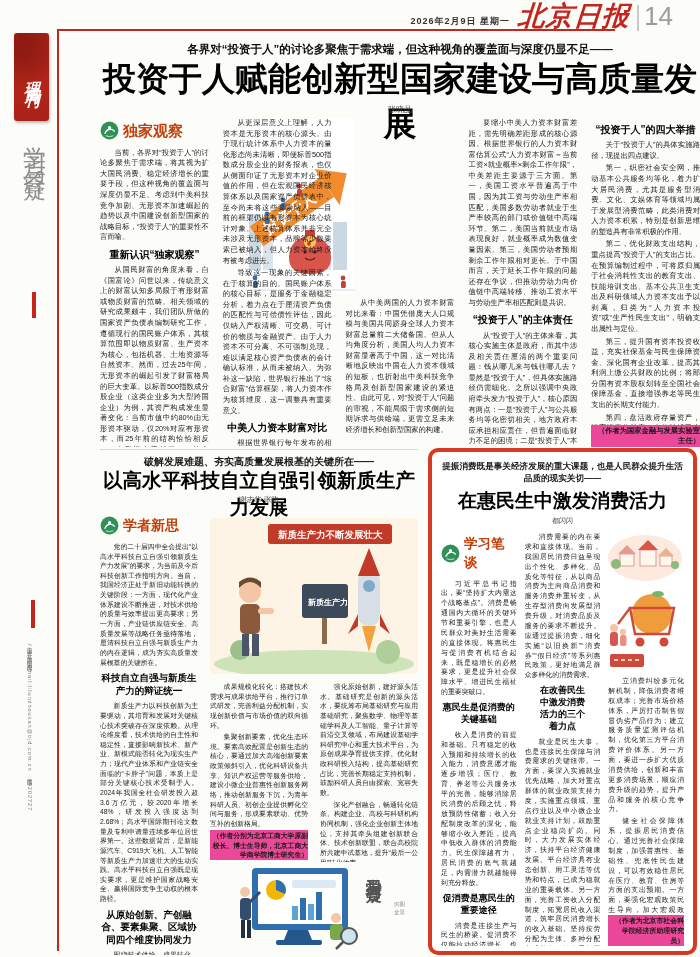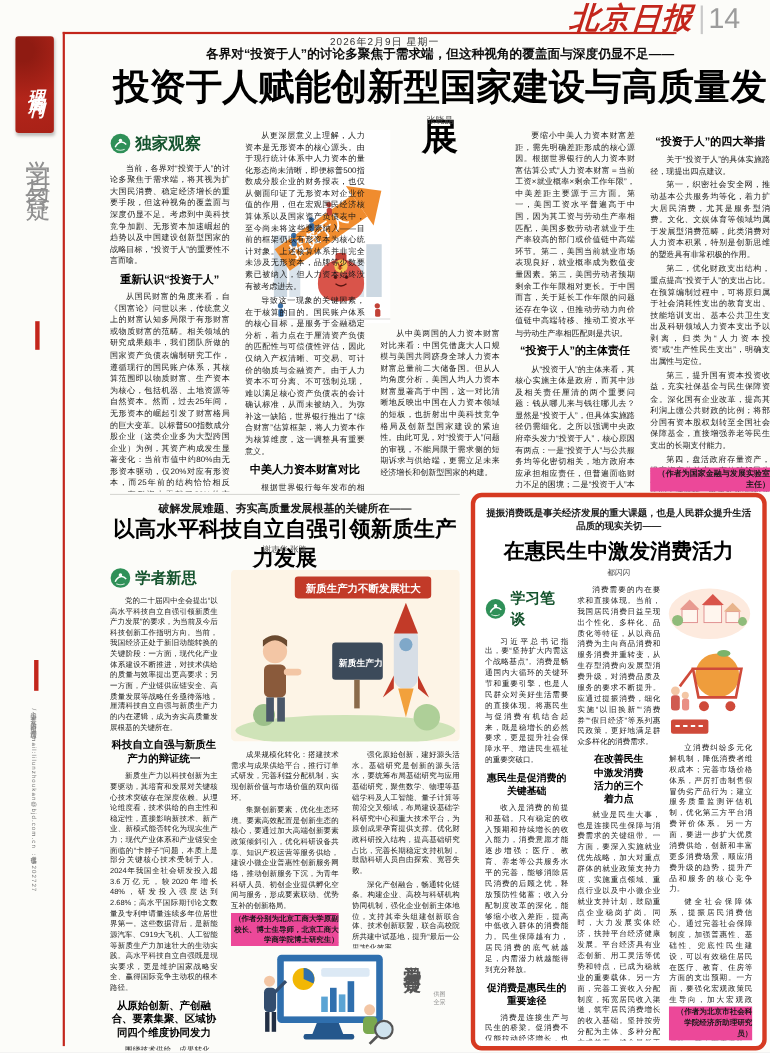--- a/index.html
+++ b/index.html
@@ -1,20 +1,20 @@
 <!DOCTYPE html>
 <html><head>
 <meta charset="utf-8">
 <style>
   html,body{margin:0;padding:0;background:#e8e8e8;}
   .page{position:relative;width:700px;height:957px;background:#fcfcf9;overflow:hidden;
         font-family:"Liberation Sans","DejaVu Sans",sans-serif;color:#1a1a1a;}
   
-  .hd-date{position:absolute;left:300px;top:32px;width:210px;text-align:left;
-           font-size:9px;font-weight:normal;color:#333;letter-spacing:1px;}
+  .hd-date{position:absolute;left:300px;top:15px;width:210px;text-align:right;
+           font-size:9px;font-weight:bold;color:#333;letter-spacing:1px;}
   .masthead{position:absolute;left:518px;top:0px;width:116px;font-size:27px;line-height:32px;
             color:#c3261c;font-weight:bold;font-style:italic;transform:skewX(-4deg);letter-spacing:1px;}
   .pg-div{position:absolute;left:637px;top:5px;width:2px;height:26px;background:#c9c9c9;}
   .pg-num{position:absolute;left:644px;top:1px;font-size:26px;color:#9c9c9c;font-weight:300;}
   .hd-line{position:absolute;left:57px;top:29px;width:558px;height:2px;background:#c3261c;}
   .v-line{position:absolute;left:57px;top:29px;width:2px;height:922px;background:#c3261c;}
   
   .sec-box{position:absolute;left:14px;top:33px;width:35px;height:88px;border-radius:3px;
            background:radial-gradient(circle at 20% 15%,#8f1b12 12%,#b3251a 55%,#a82117 100%);
            display:flex;align-items:center;justify-content:center;box-shadow:1px 2px 3px rgba(0,0,0,.25);}
@@ -25,21 +25,21 @@
   .side-bar1{position:absolute;left:32px;top:292px;width:4px;height:26px;background:#c3261c;}
   .side-bar2{position:absolute;left:31px;top:600px;width:4px;height:28px;background:#c3261c;}
   .side-credits{position:absolute;left:27px;top:642px;writing-mode:vertical-rl;height:230px;
             overflow:hidden;font-size:5.5px;color:#777;letter-spacing:1px;}
   
   .col{position:relative;overflow:hidden;}
   .para{margin:0 0 2px 0;text-indent:2em;text-align:justify;}
   .subhead{font-weight:900;text-align:center;line-height:1.32;margin:5px 0 4px 0;color:#000;}
   .label-row{display:flex;align-items:center;gap:4px;margin:2px 0 6px 0;}
   .label-row .seal{flex:0 0 auto;}
-  .label-row .label-txt{font-weight:900;color:#14532d;}
+  .label-row .label-txt{font-weight:900;color:#c2410c;}
   .attr{font-weight:bold;text-align:right;}
   .attr.pinned{position:absolute;bottom:0;right:0;left:0;background:#ec4899;padding-top:1px;}
   
   .a1-kicker{position:absolute;left:100px;top:42px;width:600px;text-align:center;
              font-size:11.5px;font-weight:bold;color:#0d0d0d;}
   .a1-title{position:absolute;left:96px;top:57px;width:608px;margin:0;text-align:center;
             font-size:33px;font-weight:900;color:#000;letter-spacing:0;}
   .a1-byline{position:absolute;left:100px;top:104px;width:600px;text-align:center;font-size:8px;color:#444;}
   .a1-body{position:absolute;left:100px;top:118px;width:600px;height:329px;display:flex;gap:14px;
            font-size:7.3px;line-height:1.45;}
@@ -146,21 +146,21 @@
         <div class="label-row">
           <svg class="seal" width="19" height="19" viewBox="0 0 20 20">
             <circle cx="10" cy="10" r="9.4" fill="#2f9058"></circle>
             <path d="M5 13.5 C7.5 7.5, 12.5 7.5, 15.5 11" stroke="#fff" stroke-width="1.4" fill="none"></path>
             <circle cx="10" cy="7" r="1.7" fill="#fff"></circle>
             <path d="M6 15.5 q4 2 8 0" stroke="#cfe8d8" stroke-width="1" fill="none"></path>
           </svg>
           <span class="label-txt">独家观察</span>
         </div>
         <p class="para">当前，各界对“投资于人”的讨论多聚焦于需求端，将其视为扩大国民消费、稳定经济增长的重要手段，但这种视角的覆盖面与深度仍显不足。考虑到中美科技竞争加剧、无形资本加速崛起的趋势以及中国建设创新型国家的战略目标，“投资于人”的重要性不言而喻。</p>
-        <h4 class="subhead" style="margin: 5px 0px 4px;">重新认识“投资于人”</h4>
+        <h4 class="subhead" style="margin: 5px 0px 4px;">重新认识“独家观察”</h4>
         <p class="para">从国民财富的角度来看，自《国富论》问世以来，传统意义上的财富认知多局限于有形财富或物质财富的范畴。相关领域的研究成果颇丰，我们团队所做的国家资产负债表编制研究工作，遵循现行的国民账户体系，其核算范围即以物质财富、生产资本为核心，包括机器、土地资源等自然资本。然而，过去25年间，无形资本的崛起引发了财富格局的巨大变革。以标普500指数成分股企业（这类企业多为大型跨国企业）为例，其资产构成发生显著变化：当前市值中约80%由无形资本驱动，仅20%对应有形资本，而25年前的结构恰恰相反——有形资本贡献了80%的市值，无形资本仅占20%。无形资本与人力资本密切关联，其涵盖的品牌价值、组织架构、流程设计等要素均与人的创造性活动高度相关。</p>
       </div>
     <div class="col">
         <p class="para">从更深层意义上理解，人力资本是无形资本的核心源头。由于现行统计体系中人力资本的量化形态尚未清晰，即便标普500指数成分股企业的财务报表，也仅从侧面印证了无形资本对企业价值的作用，但在宏观国民经济核算体系以及国家资产负债表中，至今尚未将这些要素纳入——目前的框架仍以有形资本为核心统计对象。上述核算体系并非完全未涉及无形资本，品牌等少数要素已被纳入，但人力资本始终没有被考虑进去。</p>
         <p class="para">导致这一现象的关键因素，在于核算的目的。国民账户体系的核心目标，是服务于金融稳定分析，着力点在于厘清资产负债的匹配性与可偿债性评估，因此仅纳入产权清晰、可交易、可计价的物质与金融资产。由于人力资本不可分离、不可强制兑现，难以满足核心资产负债表的会计确认标准，从而未被纳入。为弥补这一缺陷，世界银行推出了“综合财富”估算框架，将人力资本作为核算维度，这一调整具有重要意义。</p>
         <h4 class="subhead" style="margin: 5px 0px 4px;">中美人力资本财富对比</h4>
         <p class="para">根据世界银行每年发布的相关报告，在纳入人力资本财富的全球财富结构中，人力资本财富占比平均超过六成，而实物财富、有形财富占比仅四成左右。</p>
       </div>
     <div class="col c3pad">
         <p class="para">从中美两国的人力资本财富对比来看：中国凭借庞大人口规模与美国共同跻身全球人力资本财富总量前二大储备国。但从人均角度分析，美国人均人力资本财富显著高于中国，这一对比清晰地反映出中国在人力资本领域的短板，也折射出中美科技竞争格局及创新型国家建设的紧迫性。由此可见，对“投资于人”问题的审视，不能局限于需求侧的短期诉求与供给端，更需立足未来经济增长和创新型国家的构建。</p>

